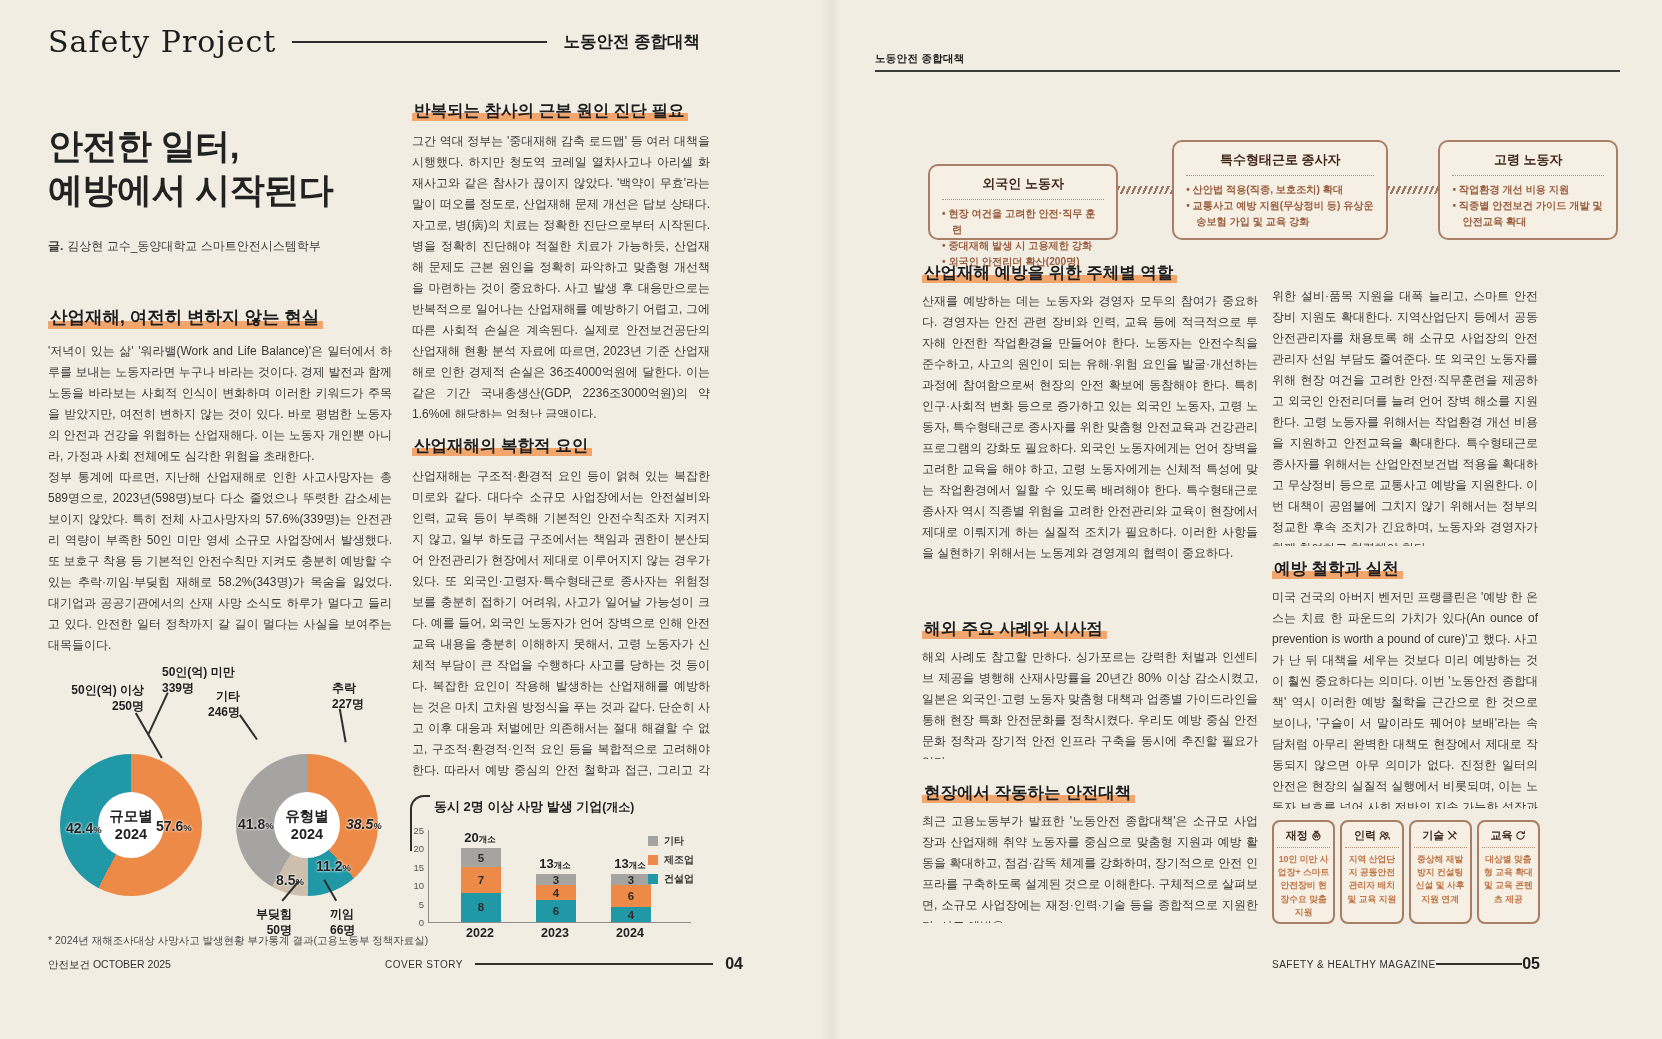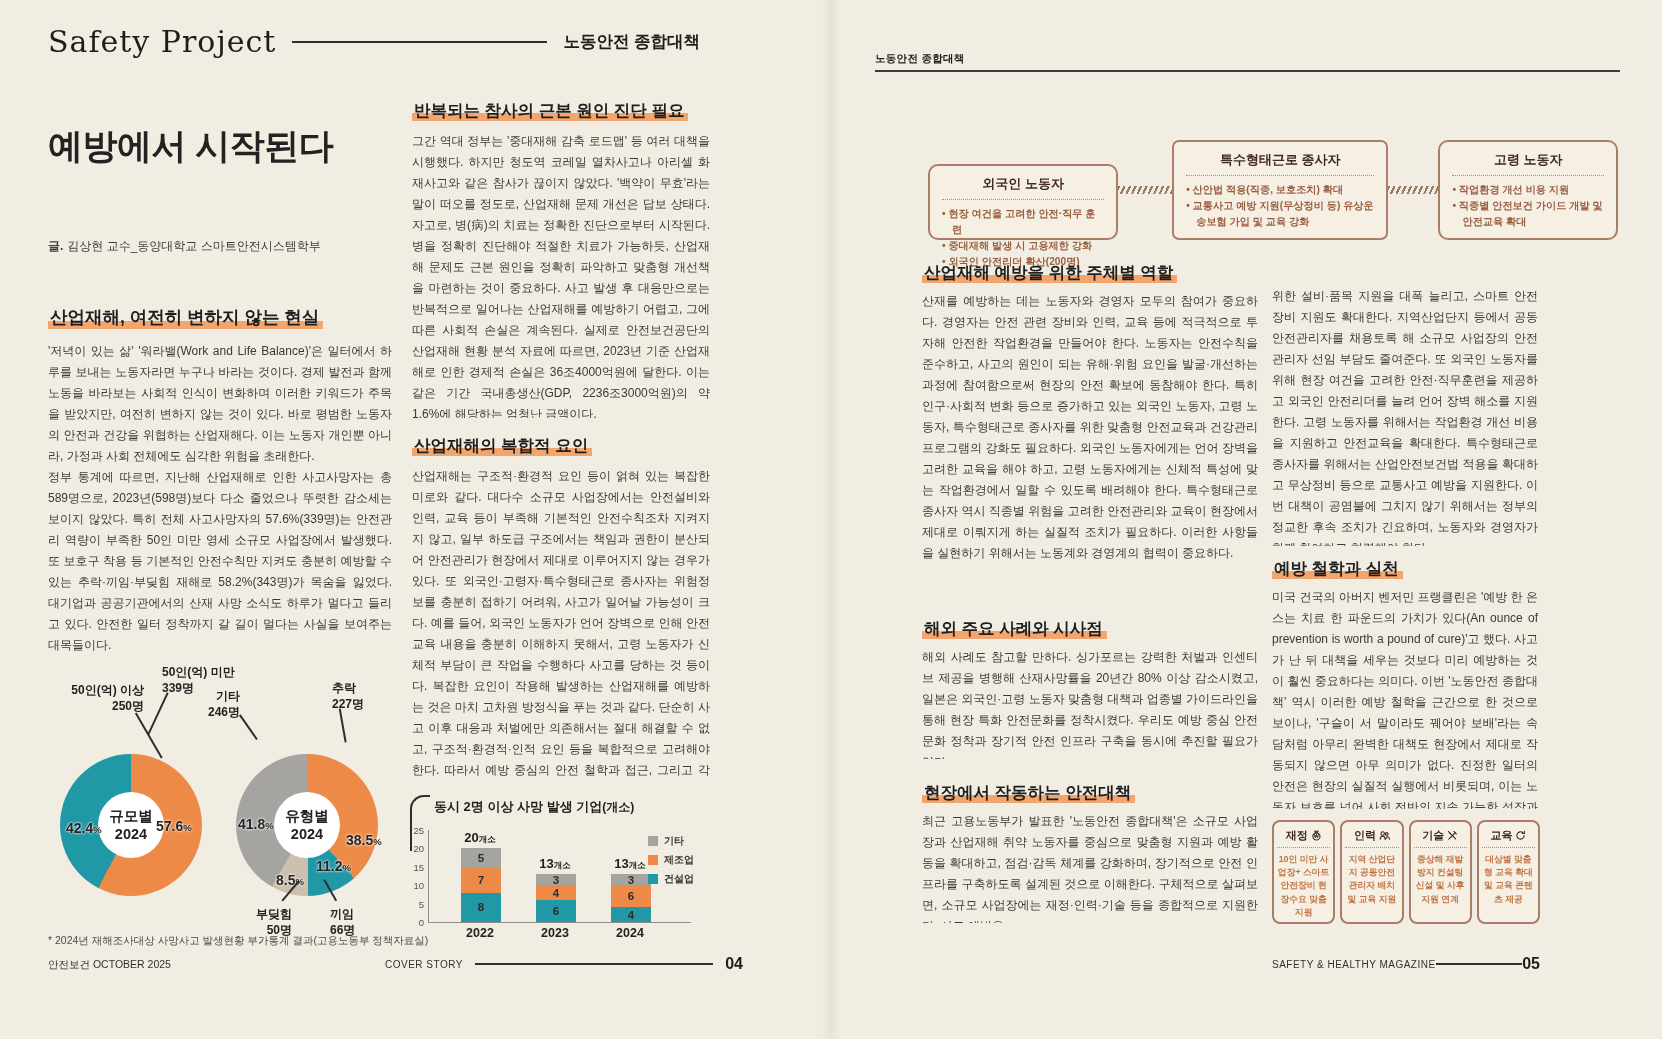--- a/index.html
+++ b/index.html
@@ -111,20 +111,21 @@
 <div class="spread">
   <div class="gutter"></div>
 
   <div class="abs hdr-l">
     <span class="brand">Safety Project</span>
     <span class="hline"></span>
     <span class="hdr-tag">노동안전 종합대책</span>
   </div>
 
   <div class="abs title">
+    <div>안전한 일터,</div>
     <div>예방에서 시작된다</div>
   </div>
 
   <div class="abs byline">
     <b>글.</b><span>김상현 교수_동양대학교 스마트안전시스템학부</span>
   </div>
 
   <div class="col c-l1">
     <span class="h-sec h-sec-lg">산업재해, 여전히 변하지 않는 현실</span>
     <div class="body-txt">
@@ -184,21 +185,21 @@
     </div>
     <div class="d-label" style="left:168px;top:238px;width:84px;text-align:right;">
       <div>부딪힘</div>
         <div>50명</div>
     </div>
     <div class="d-label" style="left:290px;top:238px;width:70px;">
       <div>끼임</div>
         <div>66명</div>
     </div>
     <span class="pct" style="left:198px;top:148px;">41.8</span>
-    <span class="pct" style="left:306px;top:164px;">38.5</span>
+    <span class="pct" style="left:306px;top:148px;font-style:italic;">38.5</span>
     <span class="pct" style="left:276px;top:190px;">11.2</span>
     <span class="pct" style="left:236px;top:204px;">8.5</span>
     <span class="ld" style="left:200px;top:46px;width:30px;transform:rotate(55deg);"></span>
     <span class="ld" style="left:300px;top:40px;width:34px;transform:rotate(80deg);"></span>
     <span class="ld" style="left:242px;top:232px;width:26px;transform:rotate(-50deg);"></span>
     <span class="ld" style="left:296px;top:232px;width:24px;transform:rotate(-120deg);"></span>
   </div>
 
   <div class="abs" id="bar-chart">
     <div class="bc-bracket"></div>
@@ -265,21 +266,21 @@
   <div class="abs tboxes">
     <div class="tbox" style="width:196px;margin-top:24px;">
       <div class="tbox-t">외국인 노동자</div>
       <ul>
           <li>현장 여건을 고려한 안전·직무 훈련</li>
           <li>중대재해 발생 시 고용제한 강화</li>
           <li>외국인 안전리더 확산(200명)</li>
         </ul>
     </div>
     <span class="conn" style="width:54px;"></span>
-    <div class="tbox" style="width:223px;border-radius:7px;">
+    <div class="tbox" style="width:223px;">
       <div class="tbox-t">특수형태근로 종사자</div>
       <ul>
           <li>산안법 적용(직종, 보호조치) 확대</li>
           <li>교통사고 예방 지원(무상정비 등) 유상운송보험 가입 및 교육 강화</li>
         </ul>
     </div>
     <span class="conn" style="width:50px;"></span>
     <div class="tbox" style="width:185px;">
       <div class="tbox-t">고령 노동자</div>
       <ul>

